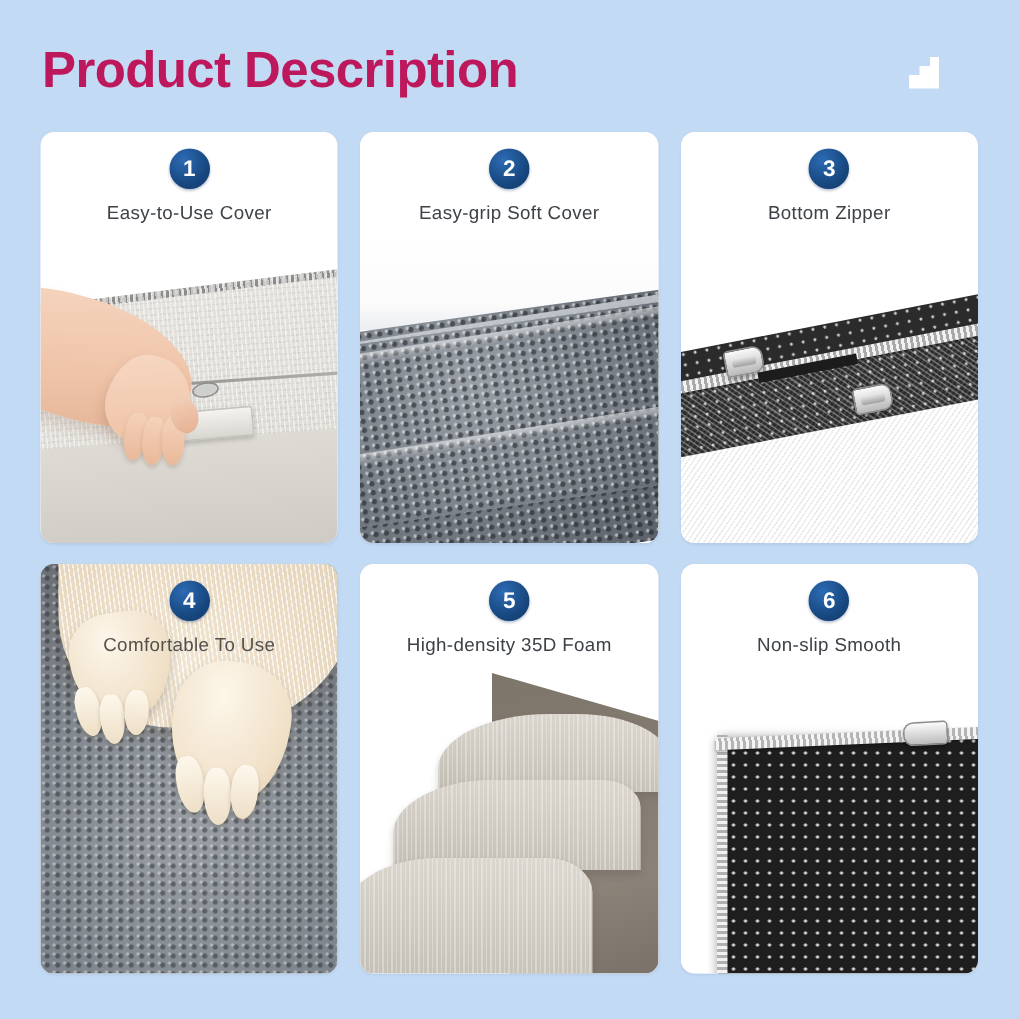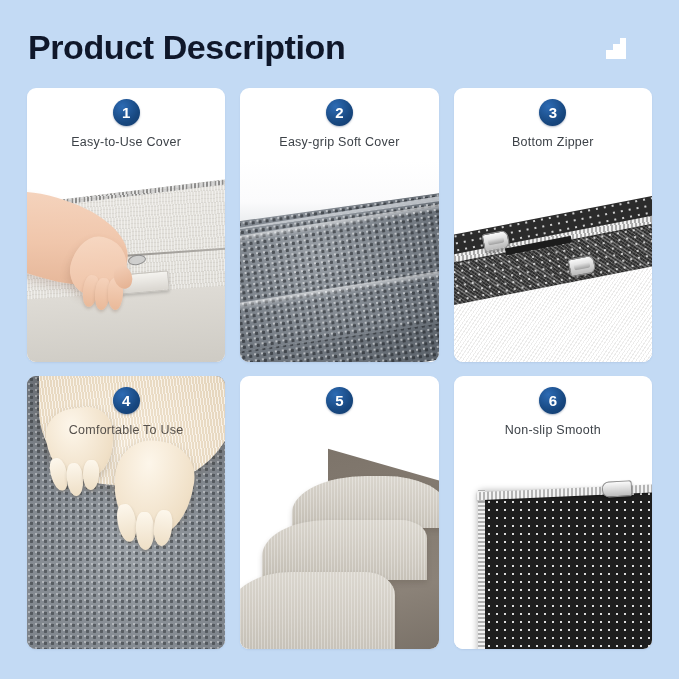--- a/index.html
+++ b/index.html
@@ -20,21 +20,21 @@
   .header {
     position: absolute;
     left: 28px;
     top: 22px;
     right: 28px;
     height: 52px;
   }
   .page-title {
     font-size: 34px;
     font-weight: bold;
-    color: #0f172a;
+    color: #be185d;
     letter-spacing: -0.4px;
     line-height: 50px;
     white-space: nowrap;
   }
   .brand-mark {
     position: absolute;
     right: 22px;
     top: 14px;
     width: 26px;
     height: 24px;
@@ -552,20 +552,21 @@
         </div>
       <div class="step st2">
           <div class="tex"></div>
         </div>
       <div class="step st1">
           <div class="tex"></div>
         </div>
     </div>
     <div class="card-head">
       <div class="badge">5</div>
+      <div class="card-label">High-density 35D Foam</div>
     </div>
   </div>
 
   <div class="card">
     <div class="photo p6">
       <div class="panel"></div>
       <div class="edge-left"></div>
       <div class="edge-top"></div>
       <div class="slider6"></div>
     </div>

